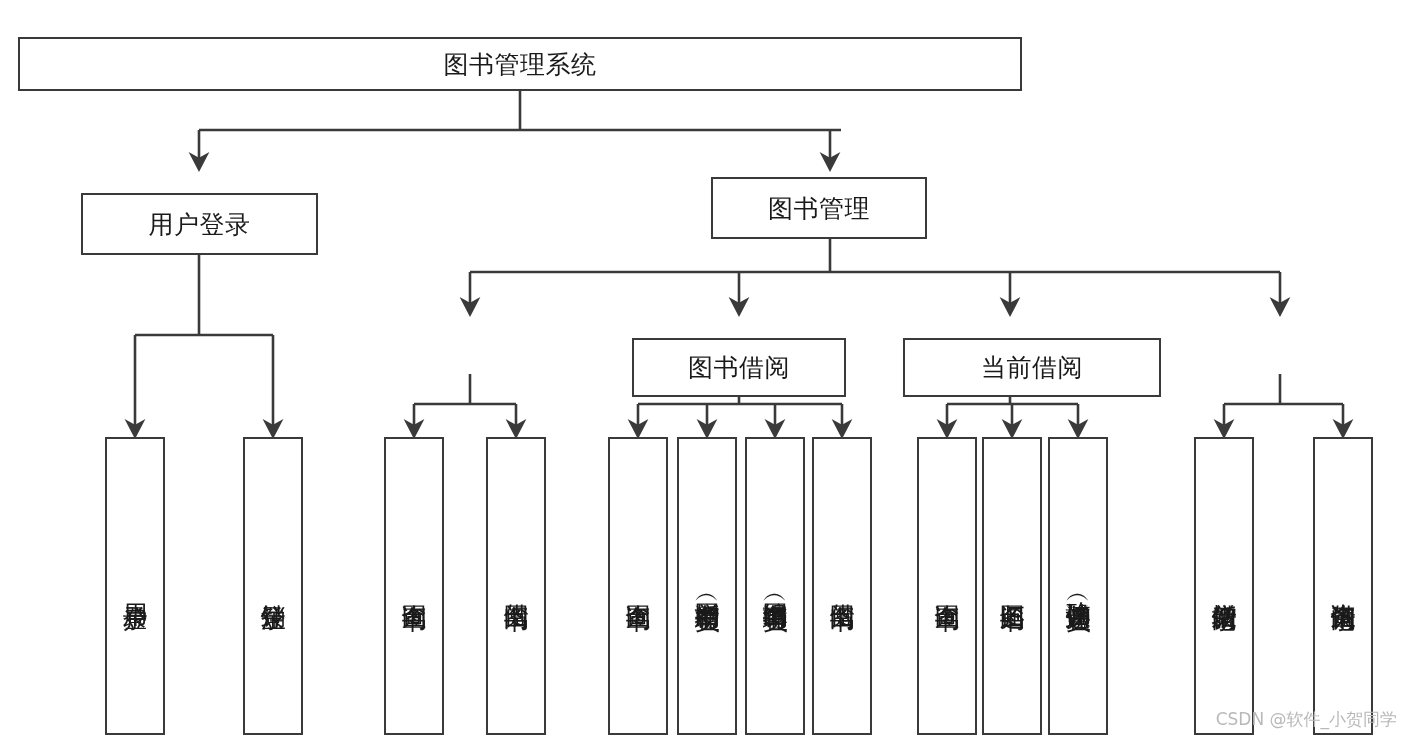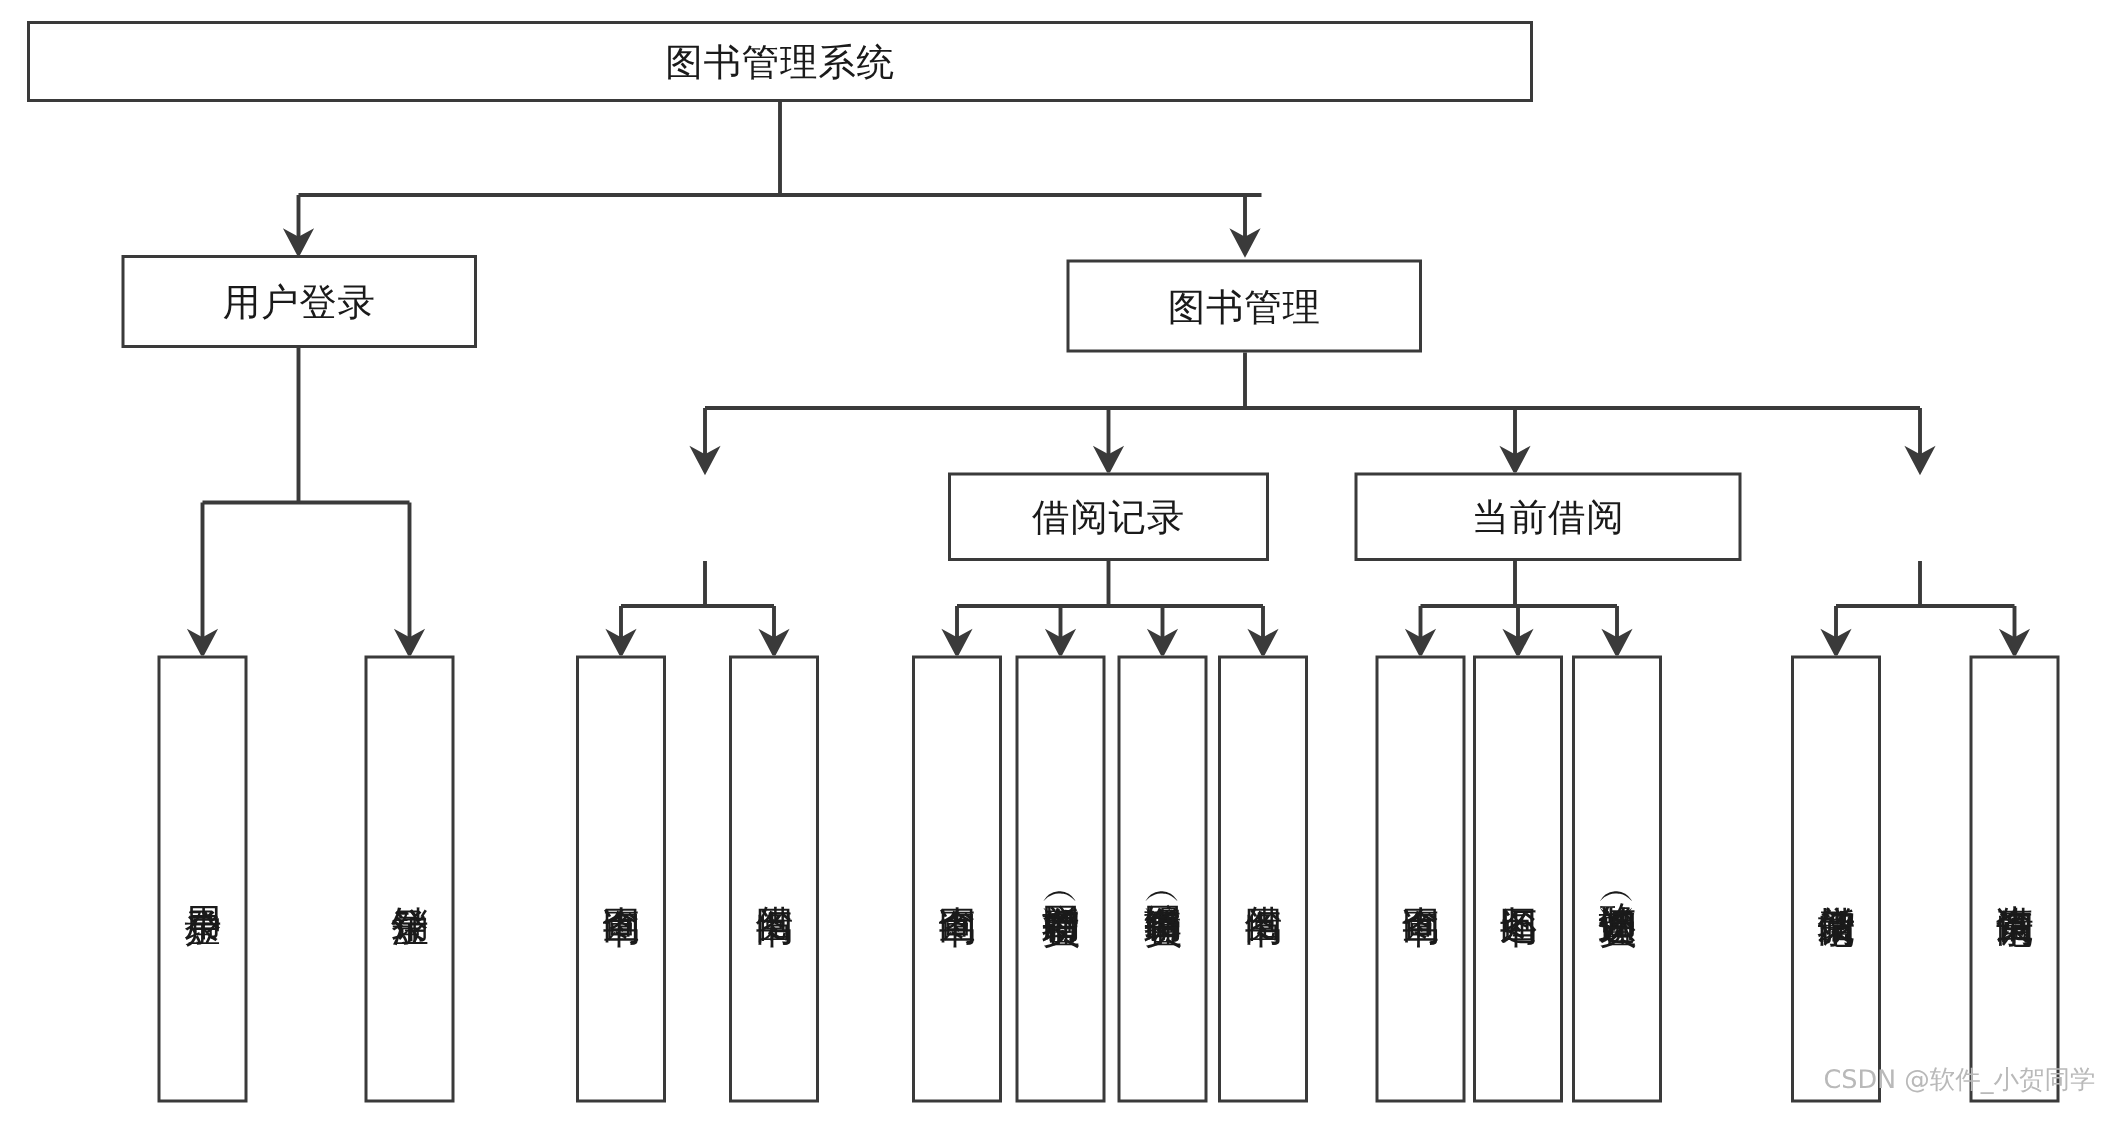--- a/index.html
+++ b/index.html
@@ -32,20 +32,21 @@
     display: flex;
     align-items: center;
     justify-content: center;
     color: #1a1a1a;
   }
   .node-h {
     font-size: 25px;
     letter-spacing: 0.5px;
     line-height: 1;
     white-space: nowrap;
+    margin-top: 23px;
   }
   .node-v {
     writing-mode: vertical-rl;
     text-orientation: upright;
     font-size: 25px;
     line-height: 1.18;
     letter-spacing: 1px;
     text-align: center;
     padding: 4px 0;
   }
@@ -110,23 +111,23 @@
       <path d="M1280,374 L1280,404"></path>
       <path d="M1224,404 L1343,404"></path>
       <path d="M1224,404 L1224,429" marker-end="url(#arrow)"></path>
       <path d="M1343,404 L1343,429" marker-end="url(#arrow)"></path>
     </g>
   </svg>
 
   <div class="node node-h" style="left:18px; top:14px; width:1004px; height:54px;">图书管理系统</div>
 
   <div class="node node-h" style="left:81px; top:170px; width:237px; height:62px;">用户登录</div>
-  <div class="node node-h" style="left:711px; top:173px; width:237px; height:62px;">图书管理</div>
+  <div class="node node-h" style="left:711px; top:154px; width:216px; height:62px;">图书管理</div>
 
-  <div class="node node-h" style="left:632px; top:315px; width:214px; height:59px;">借阅记录</div>
+  <div class="node node-h" style="left:632px; top:315px; width:214px; height:59px;">图书借阅</div>
   <div class="node node-h" style="left:903px; top:315px; width:258px; height:59px;">当前借阅</div>
 
   <div class="node node-v" style="left:105px; top:437px; width:60px; height:298px;">用户登录</div>
   <div class="node node-v" style="left:243px; top:437px; width:60px; height:298px;">注销登录</div>
 
   <div class="node node-v" style="left:384px; top:437px; width:60px; height:298px;">查询图书</div>
   <div class="node node-v" style="left:486px; top:437px; width:60px; height:298px;">借阅图书</div>
 
   <div class="node node-v" style="left:608px; top:437px; width:60px; height:298px;">查询图书</div>
   <div class="node node-v" style="left:677px; top:437px; width:60px; height:298px;">新增图书（管理员）</div>

